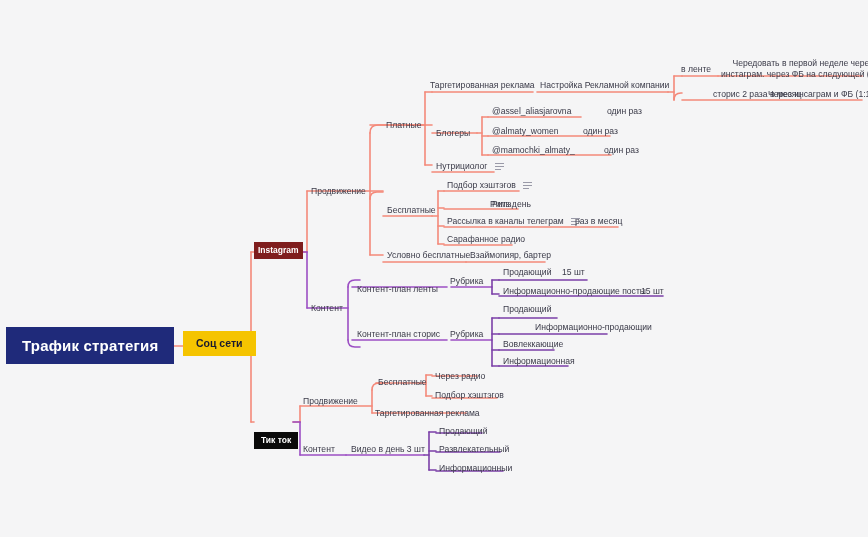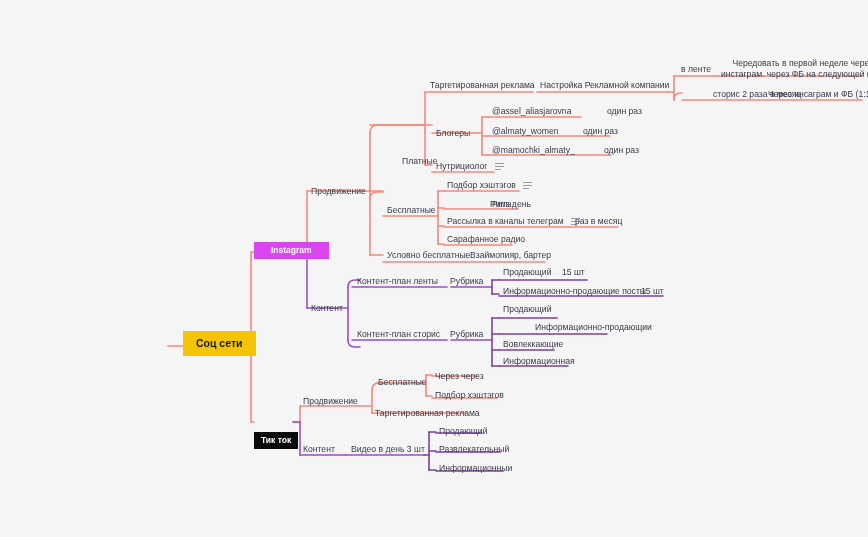--- a/index.html
+++ b/index.html
@@ -25,23 +25,23 @@
   }
   
   .badge-yellow{
     background:#f5c400;color:#1a1a2e;
     font-size:10.5px;font-weight:bold;
     padding:7px 13px;
     left:183px;top:331px;
   }
   
   .badge-insta{
-    background:#d946ef;color:#ffffff;
+    background:#7f1d1d;color:#ffffff;
     font-size:8.5px;font-weight:bold;
-    padding:4px 17px;
+    padding:4px 4px;
     left:254px;top:242px;
   }
   
   .badge-tiktok{
     background:#0a0a0a;color:#ffffff;
     font-size:8.5px;font-weight:bold;
     padding:4px 7px;
     left:254px;top:432px;
   }
 
@@ -190,28 +190,29 @@
       <path d="M429,432 L436,432" stroke="#7b3fa8"></path>
       <path d="M429,451 L436,451" stroke="#7b3fa8"></path>
       <path d="M429,470 L436,470" stroke="#7b3fa8"></path>
       <path d="M436,433 L482,433" stroke="#7b3fa8"></path>
       <path d="M436,452 L500,452" stroke="#7b3fa8"></path>
       <path d="M436,471 L503,471" stroke="#7b3fa8"></path>
 
     </g>
   </svg>
 
+  <div class="node root">Трафик стратегия</div>
 
   <div class="node badge-yellow">Соц сети</div>
 
   <div class="node badge-insta">Instagram</div>
 
   <div class="lbl" style="left:311px;top:186px;">Продвижение</div>
 
-  <div class="lbl" style="left:402px;top:120px;margin-top:36px;">Платные</div>
+  <div class="lbl" style="left:386px;top:120px;">Платные</div>
 
   <div class="lbl" style="left:430px;top:80px;">Таргетированная реклама</div>
   <div class="lbl" style="left:540px;top:80px;">Настройка Рекламной компании</div>
 
   <div class="lbl" style="left:681px;top:64px;">в ленте</div>
   <div class="lbl two" style="left:721px;top:58px;">
     <span>Чередовать в первой неделе через</span><br>
     <span>инстаграм. через ФБ на следующей (1:1)</span>
   </div>
 
@@ -250,21 +251,21 @@
   </div>
   <div class="lbl" style="left:575px;top:216px;">раз в месяц</div>
 
   <div class="lbl" style="left:447px;top:234px;">Сарафанное радио</div>
 
   <div class="lbl" style="left:387px;top:250px;">Условно бесплатные</div>
   <div class="lbl" style="left:470px;top:250px;">Взаймопияр, бартер</div>
 
   <div class="lbl" style="left:311px;top:303px;">Контент</div>
 
-  <div class="lbl" style="left:357px;top:276px;">Контент-план ленты</div>
+  <div class="lbl" style="left:357px;top:284px;">Контент-план ленты</div>
   <div class="lbl" style="left:450px;top:276px;">Рубрика</div>
 
   <div class="lbl" style="left:503px;top:267px;">Продающий</div>
   <div class="lbl" style="left:562px;top:267px;">15 шт</div>
 
   <div class="lbl" style="left:503px;top:286px;">Информационно-продающие посты</div>
   <div class="lbl" style="left:641px;top:286px;">15 шт</div>
 
   <div class="lbl" style="left:357px;top:329px;">Контент-план сторис</div>
   <div class="lbl" style="left:450px;top:329px;">Рубрика</div>
@@ -272,21 +273,21 @@
   <div class="lbl" style="left:503px;top:304px;">Продающий</div>
   <div class="lbl" style="left:503px;top:322px;margin-left:32px;">Информационно-продающии</div>
   <div class="lbl" style="left:503px;top:339px;">Вовлеккающие</div>
   <div class="lbl" style="left:503px;top:356px;">Информационная</div>
 
   <div class="node badge-tiktok">Тик ток</div>
 
   <div class="lbl" style="left:303px;top:396px;">Продвижение</div>
 
   <div class="lbl" style="left:378px;top:377px;">Бесплатные</div>
-  <div class="lbl" style="left:435px;top:371px;">Через через</div>
+  <div class="lbl" style="left:435px;top:371px;">Через радио</div>
   <div class="lbl" style="left:435px;top:390px;">Подбор хэштэгов</div>
 
   <div class="lbl" style="left:375px;top:408px;">Таргетированная реклама</div>
 
   <div class="lbl" style="left:303px;top:444px;">Контент</div>
   <div class="lbl" style="left:351px;top:444px;">Видео в день 3 шт</div>
 
   <div class="lbl" style="left:439px;top:426px;">Продающий</div>
   <div class="lbl" style="left:439px;top:444px;">Развлекательный</div>
   <div class="lbl" style="left:439px;top:463px;">Информационныи</div>

